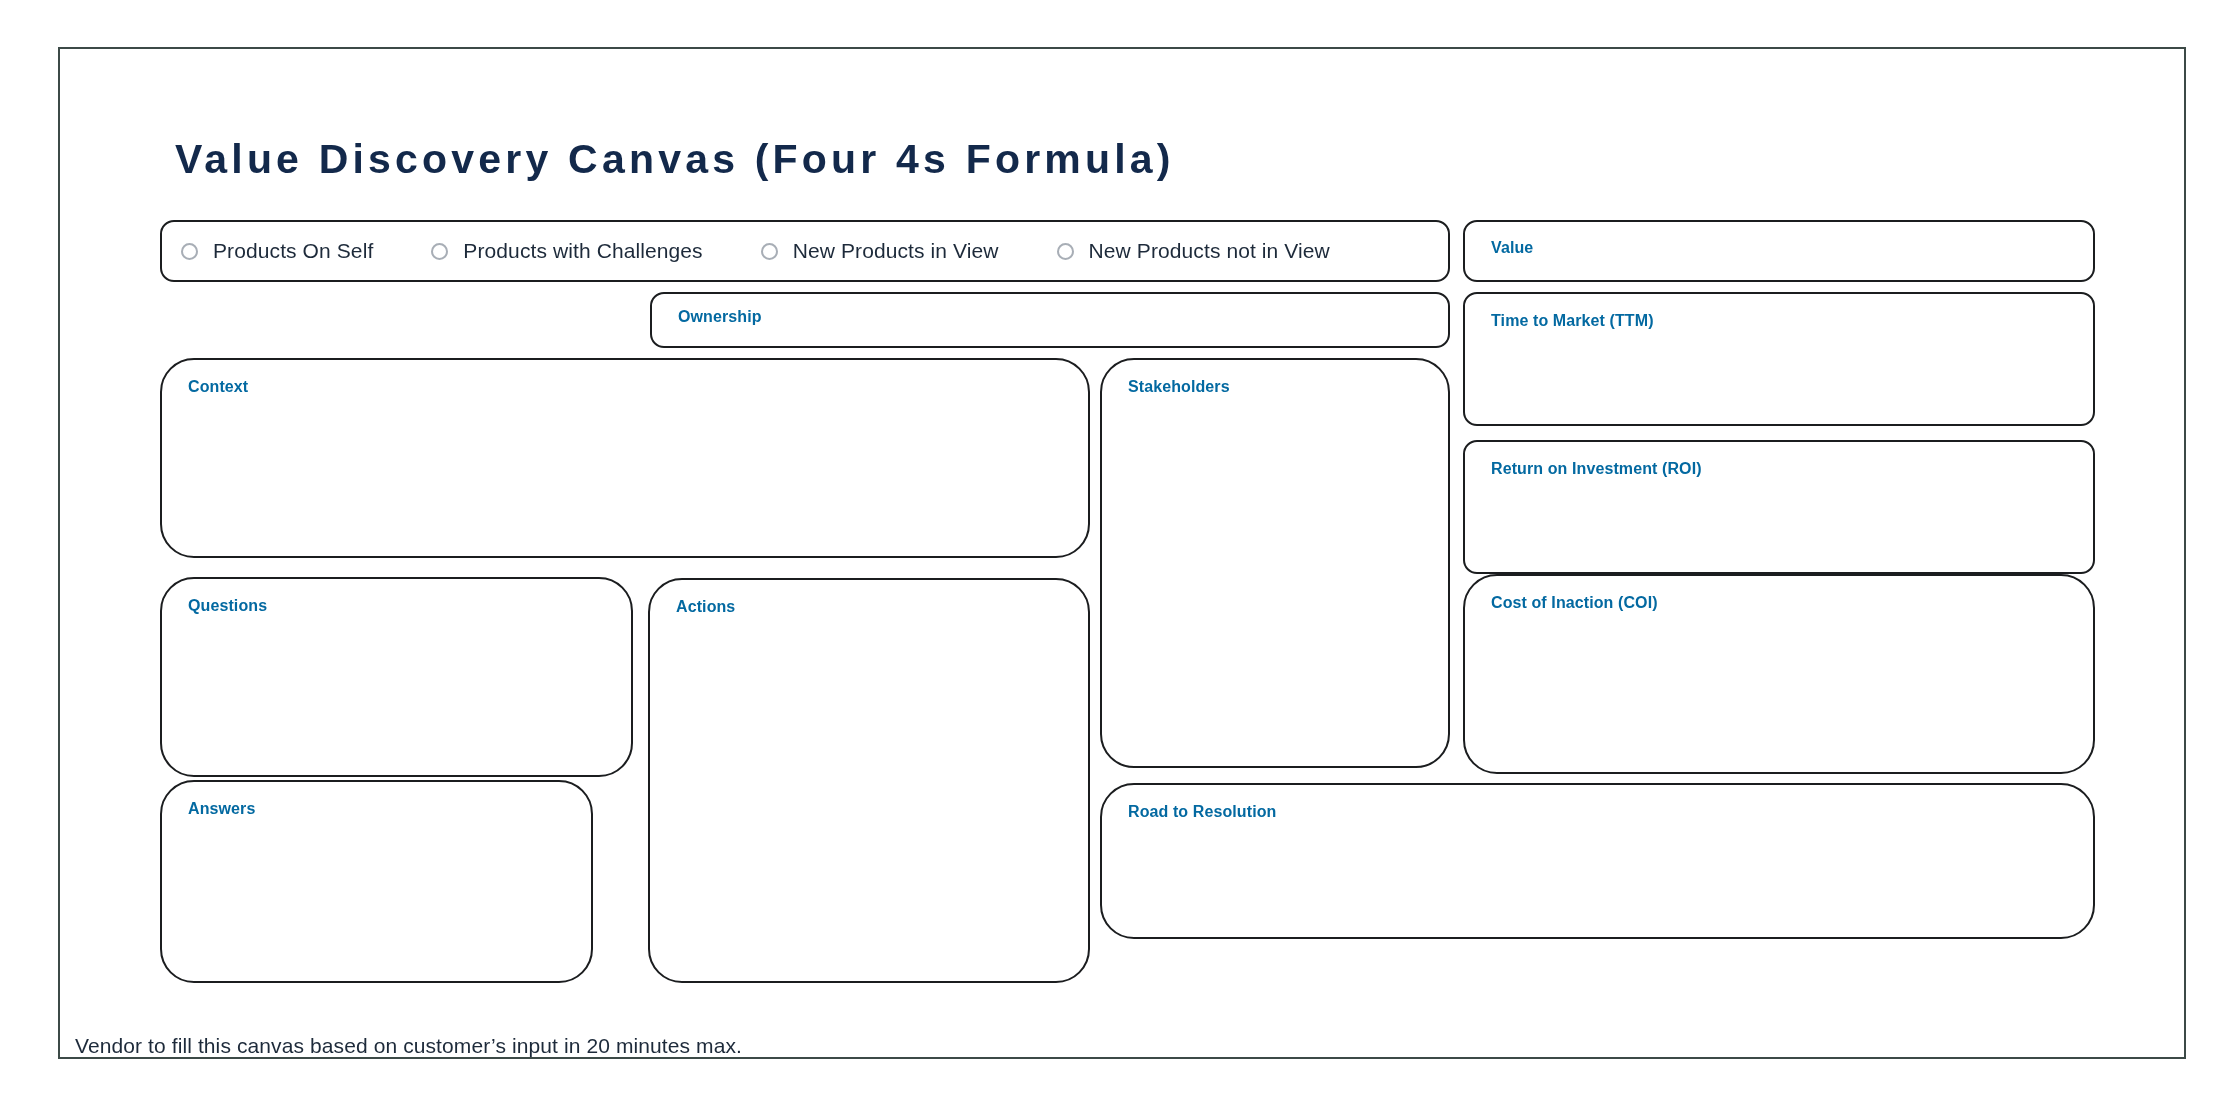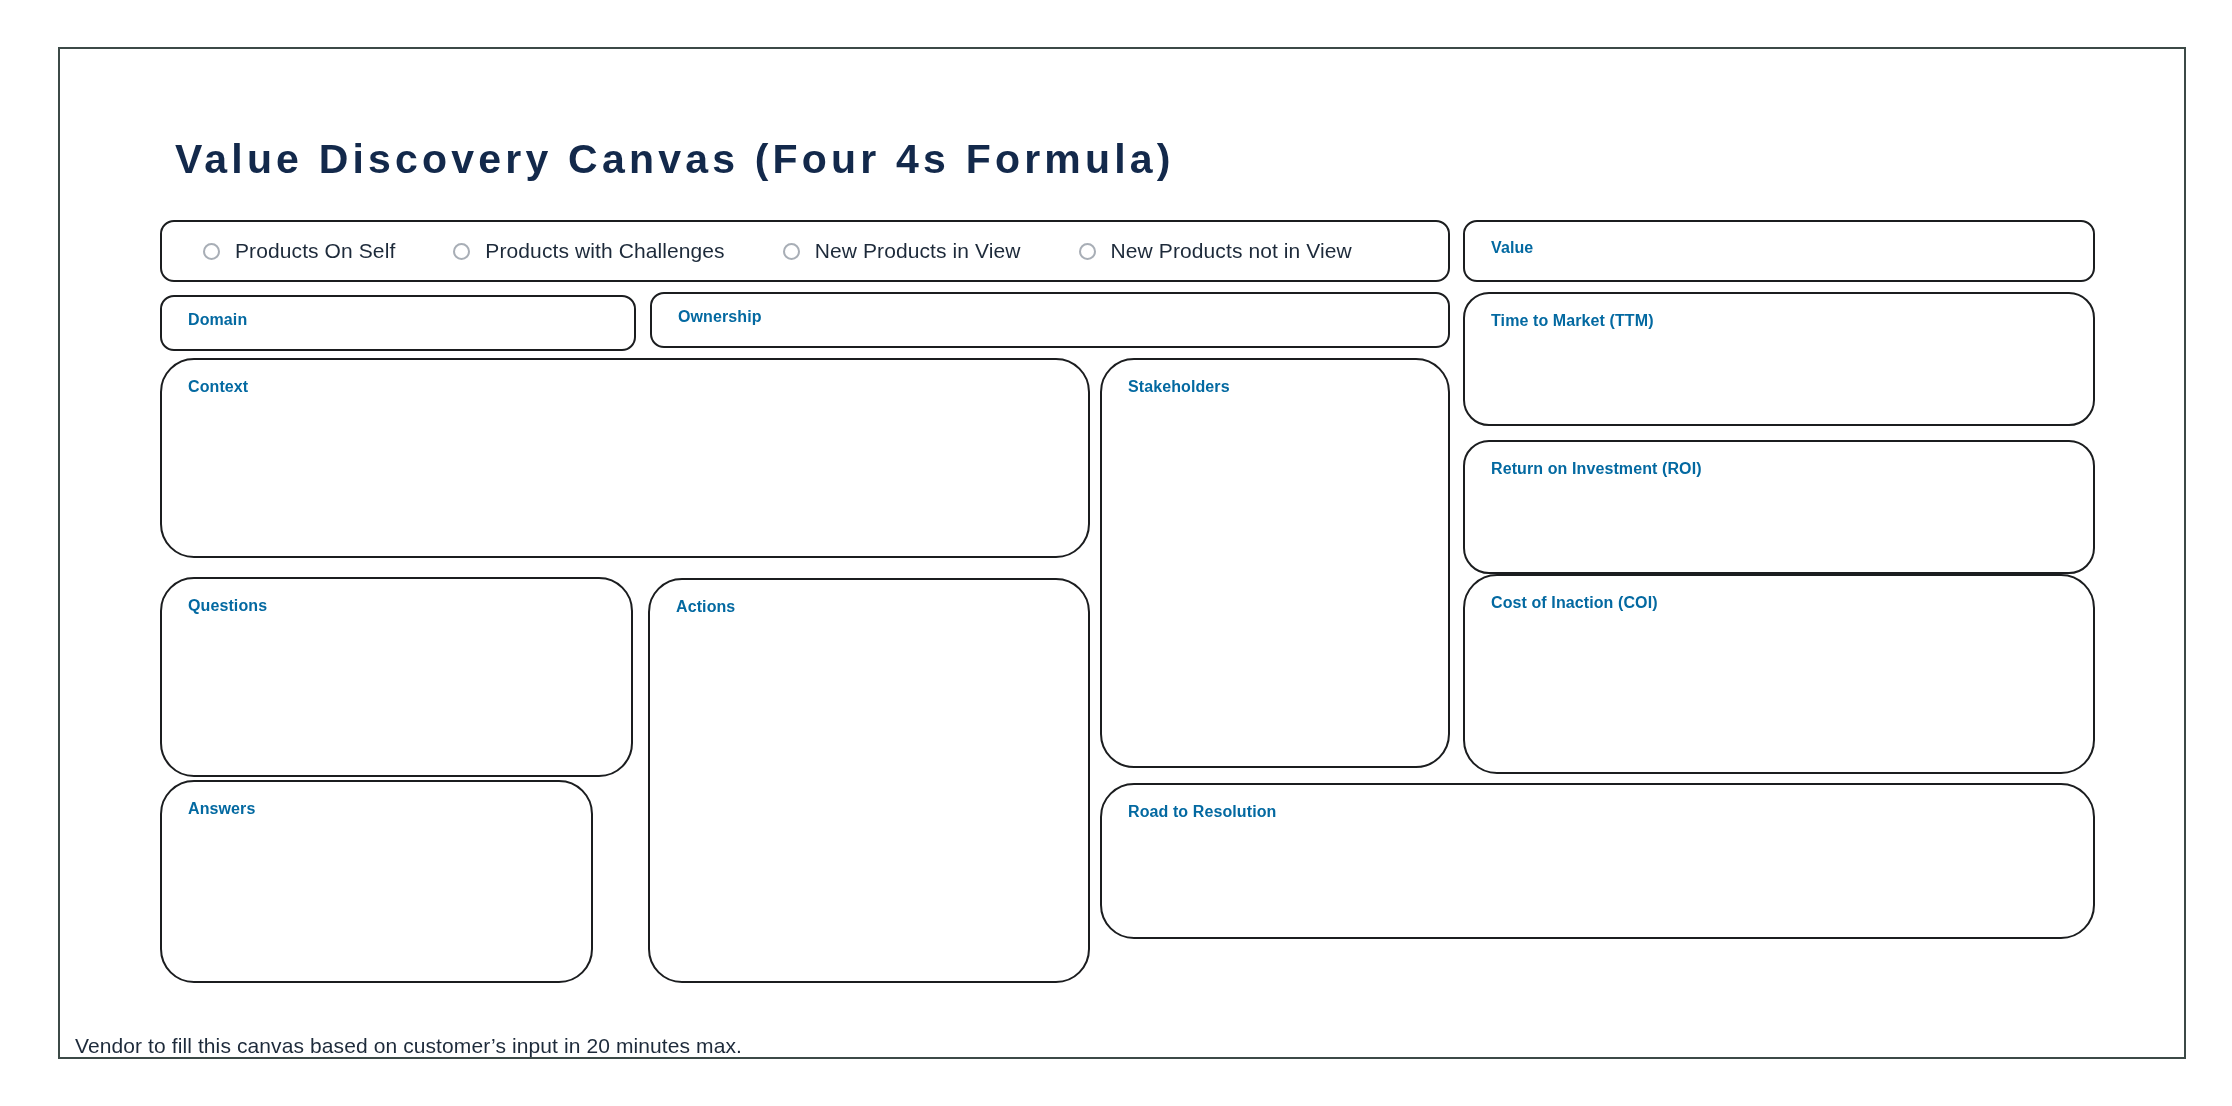--- a/index.html
+++ b/index.html
@@ -48,21 +48,21 @@
   }
 
   
   .field {
     position: absolute;
     box-sizing: border-box;
     background: #ffffff;
     border: 2px solid #1b1d1f;
     border-radius: 14px;
   }
-  .field.soft  { border-radius: 26px; }
+  .field.soft  { border-radius: 14px; }
   .field.softer{ border-radius: 34px; }
 
   .field-label {
     position: absolute;
     left: 26px;
     top: 18px;
     font-size: 16px;
     font-weight: 700;
     color: #0369a1;
     letter-spacing: 0.1px;
@@ -76,21 +76,21 @@
     left: 160px;
     top: 220px;
     width: 1290px;
     height: 62px;
     box-sizing: border-box;
     background: #ffffff;
     border: 2px solid #1b1d1f;
     border-radius: 14px;
     display: flex;
     align-items: center;
-    padding-left: 41px;
+    padding-left: 19px;
   }
   .radio-option {
     display: flex;
     align-items: center;
     margin-right: 58px;
     white-space: nowrap;
   }
   .radio-dot {
     width: 17px;
     height: 17px;
@@ -166,23 +166,20 @@
   </div>
 
   <div class="field softer" style="left:1463px; top:574px; width:632px; height:200px;">
     <div class="field-label">Cost of Inaction (COI)</div>
   </div>
 
   <div class="field softer" style="left:1100px; top:783px; width:995px; height:156px;">
     <div class="field-label">Road to Resolution</div>
   </div>
 
-  <div class="field" style="left:160px; top:295px; width:476px; height:56px;">
-    <div class="field-label" style="top:14px;">Domain</div>
-  </div>
 
   <div class="field" style="left:650px; top:292px; width:800px; height:56px;">
     <div class="field-label" style="top:14px;">Ownership</div>
   </div>
 
   <div class="field softer" style="left:160px; top:358px; width:930px; height:200px;">
     <div class="field-label">Context</div>
   </div>
 
   <div class="field softer" style="left:1100px; top:358px; width:350px; height:410px;">

